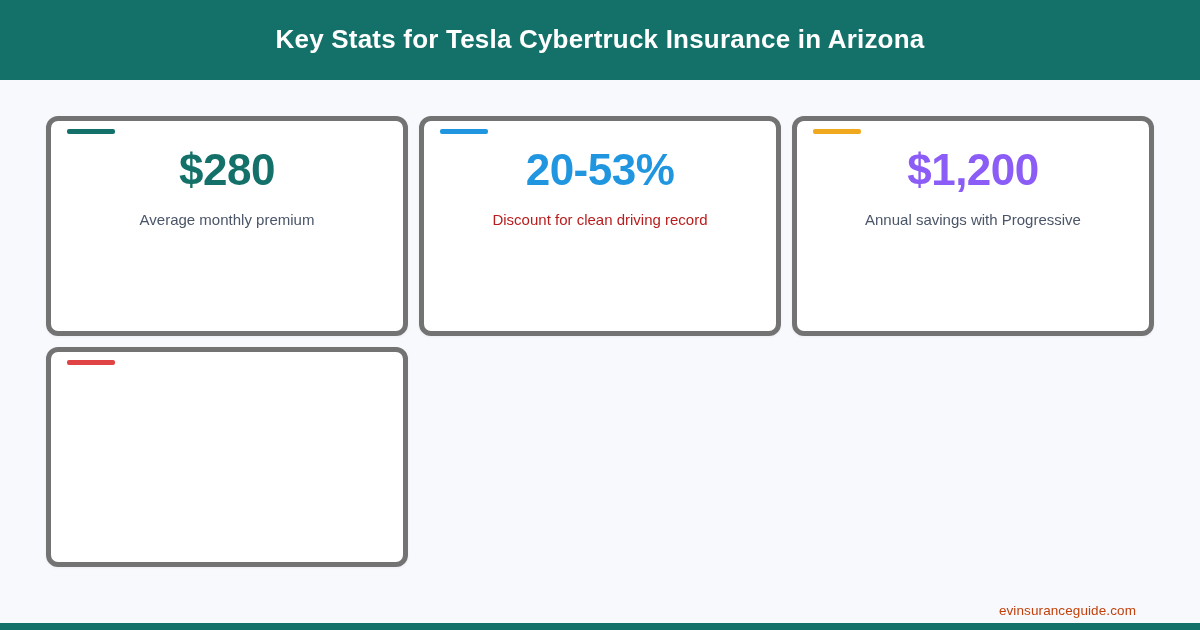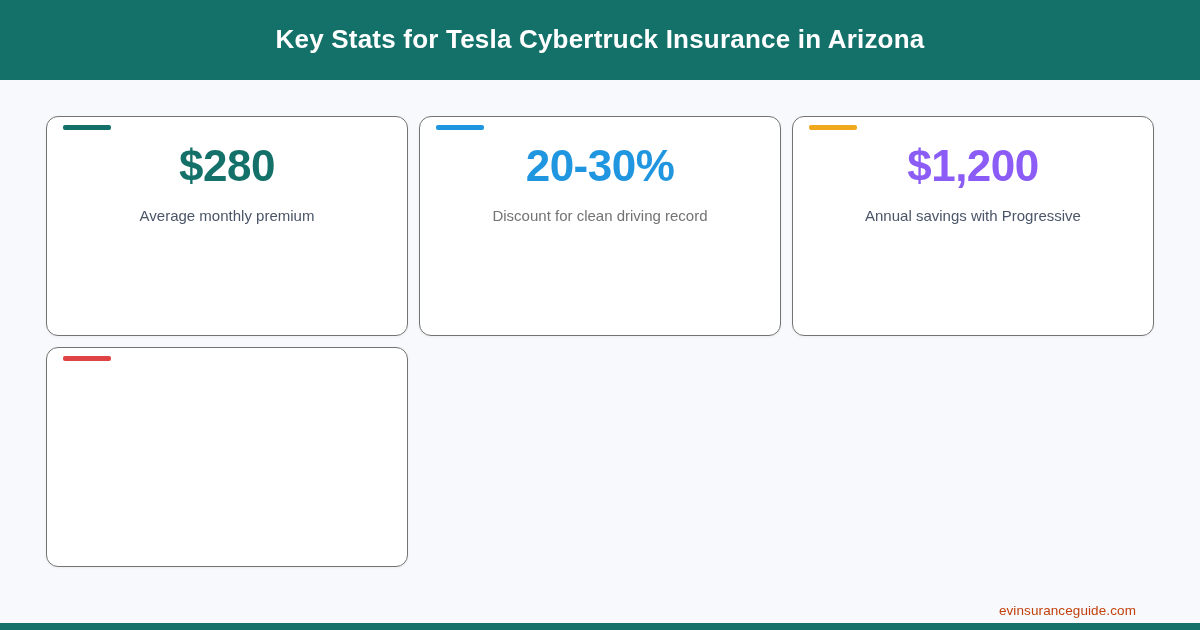--- a/index.html
+++ b/index.html
@@ -32,21 +32,21 @@
     width:1108px;
     display:flex; flex-wrap:wrap;
     gap:11px 11px;
   }
 
   .card {
     position:relative;
     width:362px;
     height:220px;
     background:#ffffff;
-    border:1px solid #737373;
+    border:5px solid #737373;
     border-radius:12px;
     box-shadow:0 1px 3px rgba(20,30,60,0.05);
     padding-top:8px;
   }
 
   .accent-bar {
     position:absolute;
     top:8px; left:16px;
     width:48px; height:5px;
     border-radius:2px;
@@ -106,22 +106,22 @@
       <div class="accent-bar" style="background: rgb(19, 113, 105);"></div>
       <div class="card-body">
         <div class="stat-value" style="color: rgb(19, 113, 105);">$280</div>
         <div class="stat-label" style="color: rgb(74, 85, 104);">Average monthly premium</div>
       </div>
     </div>
 
     <div class="card">
       <div class="accent-bar" style="background: rgb(33, 150, 224);"></div>
       <div class="card-body">
-        <div class="stat-value" style="color: rgb(33, 150, 224);">20-30%</div>
-        <div class="stat-label" style="color: #737373;">Discount for clean driving record</div>
+        <div class="stat-value" style="color: rgb(33, 150, 224);">20-53%</div>
+        <div class="stat-label" style="color: #b91c1c;">Discount for clean driving record</div>
       </div>
     </div>
 
     <div class="card">
       <div class="accent-bar" style="background: rgb(240, 168, 30);"></div>
       <div class="card-body">
         <div class="stat-value" style="color: #8b5cf6;">$1,200</div>
         <div class="stat-label" style="color: rgb(74, 85, 104);">Annual savings with Progressive</div>
       </div>
     </div>

